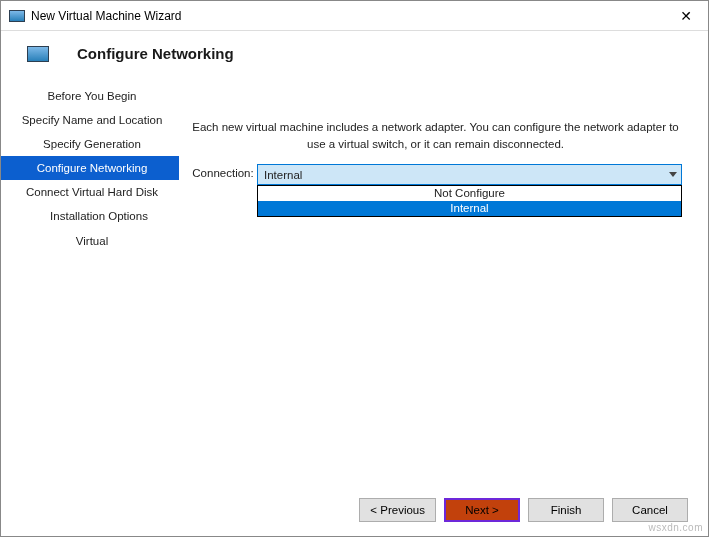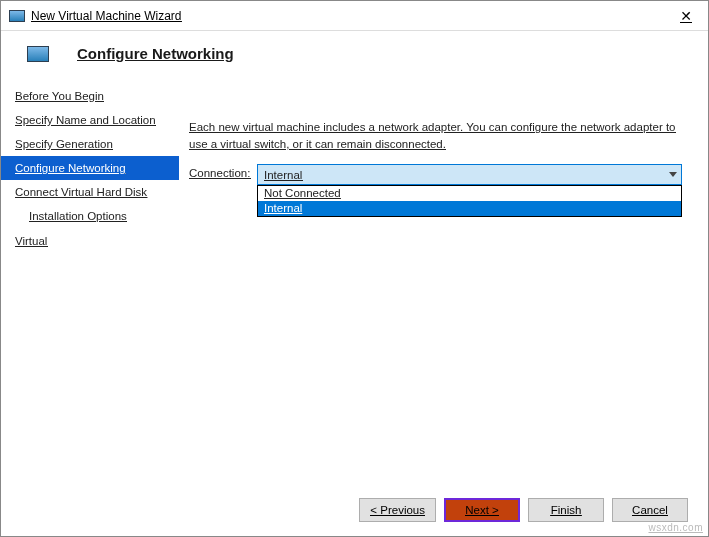--- a/index.html
+++ b/index.html
@@ -1,25 +1,25 @@
 <!DOCTYPE html>
 <html><head>
 <meta charset="utf-8">
 <style>
-  * { box-sizing: border-box; font-family: "Segoe UI", Tahoma, sans-serif; text-decoration: underline; }
+  * { box-sizing: border-box; font-family: "Segoe UI", Tahoma, sans-serif; }
   body { margin: 0; background: #fff; width: 709px; height: 537px; overflow: hidden; }
   .window { width: 709px; height: 537px; border: 1px solid #888; background: #fff; display: flex; flex-direction: column; }
   .titlebar { height: 30px; display: flex; align-items: center; padding: 0 0 0 8px; border-bottom: 1px solid #ddd; }
   .titlebar-icon { width: 16px; height: 12px; background: linear-gradient(#7db9e8,#2980b9); border: 1px solid #2c3e50; margin-right: 6px; }
   .titlebar-text { font-size: 12px; flex: 1; }
   .close-btn { width: 44px; height: 28px; display: flex; align-items: center; justify-content: center; font-size: 14px; cursor: pointer; }
   .header { display: flex; align-items: center; padding: 14px 20px 18px 26px; }
   .header-icon { width: 22px; height: 16px; background: linear-gradient(#7db9e8,#2980b9); border: 1px solid #2c3e50; margin-right: 28px; }
   .header-title { font-size: 15px; font-weight: 600; color: #1a1a1a; }
-  .body { display: flex; flex: 1; min-height: 0; }
+  .body { display: flex; flex: 1; min-height: 0; text-align: center; }
   .sidebar { width: 178px; padding: 4px 0; }
   .step { font-size: 11.5px; padding: 4px 10px 4px 14px; color: #222; cursor: pointer; line-height: 1.4; }
   .step.active { background: #0c5fcf; color: #fff; }
   .step.sub { padding-left: 28px; }
   .content { flex: 1; padding: 4px 26px 0 10px; font-size: 11.5px; color: #222; position: relative; margin-top: 35px; }
   .desc { line-height: 1.45; margin-bottom: 12px; }
   .row { display: flex; align-items: flex-start; }
   .conn-label { width: 68px; padding-top: 3px; }
   .combo-wrap { flex: 1; position: relative; }
   .combo { height: 21px; border: 1px solid #0078d7; background: #cde6f7; display: flex; align-items: center; padding-left: 6px; font-size: 11.5px; position: relative; cursor: pointer; }
@@ -63,21 +63,21 @@
     <div class="content">
       <div class="desc">Each new virtual machine includes a network adapter. You can configure the network adapter to use a virtual switch, or it can remain disconnected.</div>
       <div class="row">
         <div class="conn-label">Connection:</div>
         <div class="combo-wrap">
           <div class="combo">
             <span>Internal</span>
             <span class="combo-arrow"></span>
           </div>
           <div class="dropdown">
-            <div class="opt">Not Connected</div>
+            <div class="opt">Not Configure</div>
             <div class="opt sel">Internal</div>
           </div>
         </div>
       </div>
     </div>
 
   </div>
 
   <div class="footer">
     <div class="btn">&lt; Previous</div>

